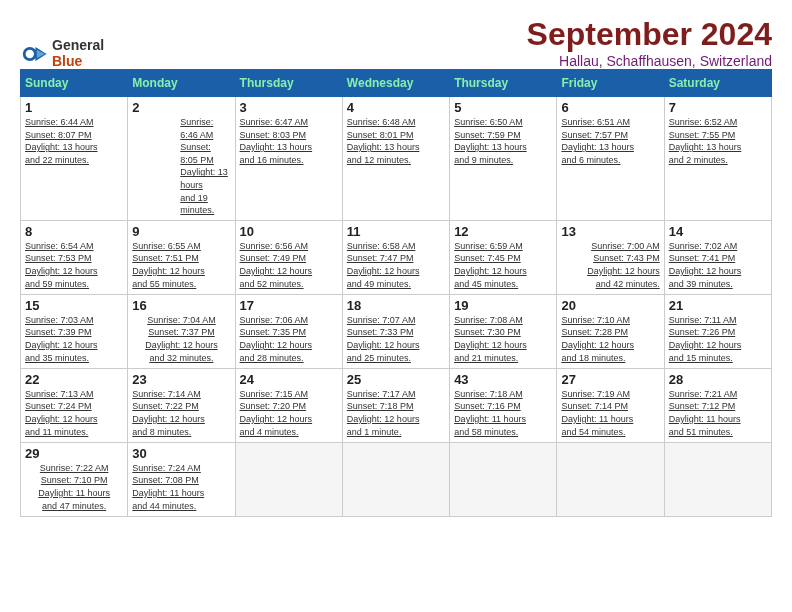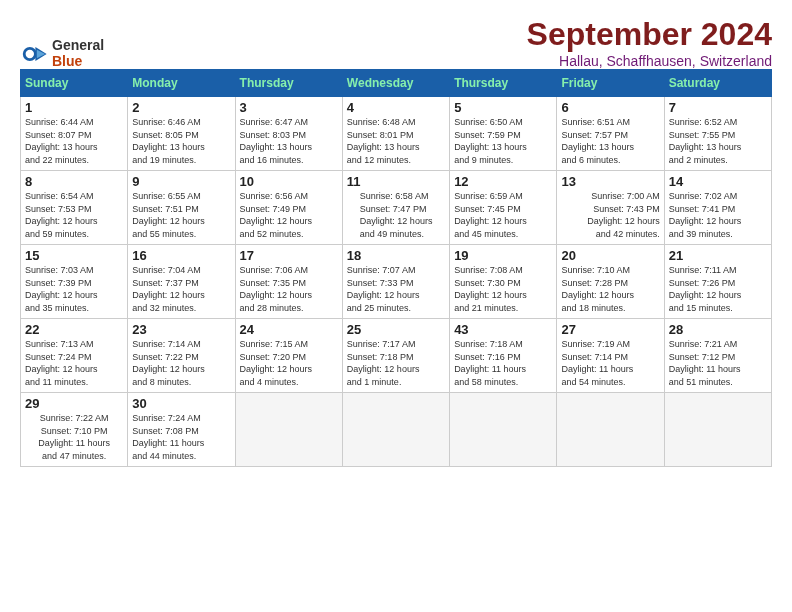--- a/index.html
+++ b/index.html
@@ -86,20 +86,21 @@
       font-size: 13px;
       font-weight: bold;
       color: #222;
       display: block;
       margin-bottom: 1px;
     }
     .day-info {
       font-size: 9px;
       color: #333;
       line-height: 1.4;
+      text-decoration: underline;
     }
     tr:nth-child(even) td:not(.empty) {
       background: #fff;
     }
   </style>
 </head>
 <body>
 
 <div class="page">
   <div class="header">
@@ -137,21 +138,21 @@
     <tr>
           <td>
             <span class="day-num">1</span>
             <div class="day-info" style="white-space: pre-line;">Sunrise: 6:44 AM
 Sunset: 8:07 PM
 Daylight: 13 hours
 and 22 minutes.</div>
           </td>
           <td>
             <span class="day-num">2</span>
-            <div class="day-info" style="white-space: pre-line;">Sunrise: 6:46 AM
+            <div class="day-info" style="white-space: pre-line; margin-left: 48px;">Sunrise: 6:46 AM
 Sunset: 8:05 PM
 Daylight: 13 hours
 and 19 minutes.</div>
           </td>
           <td>
             <span class="day-num">3</span>
             <div class="day-info" style="white-space: pre-line;">Sunrise: 6:47 AM
 Sunset: 8:03 PM
 Daylight: 13 hours
 and 16 minutes.</div>
@@ -202,21 +203,21 @@
           </td>
           <td>
             <span class="day-num">10</span>
             <div class="day-info" style="white-space: pre-line;">Sunrise: 6:56 AM
 Sunset: 7:49 PM
 Daylight: 12 hours
 and 52 minutes.</div>
           </td>
           <td>
             <span class="day-num">11</span>
-            <div class="day-info" style="white-space: pre-line; margin-left: 13px;">Sunrise: 6:58 AM
+            <div class="day-info" style="white-space: pre-line;">Sunrise: 6:58 AM
 Sunset: 7:47 PM
 Daylight: 12 hours
 and 49 minutes.</div>
           </td>
           <td>
             <span class="day-num">12</span>
             <div class="day-info" style="white-space: pre-line;">Sunrise: 6:59 AM
 Sunset: 7:45 PM
 Daylight: 12 hours
 and 45 minutes.</div>
@@ -239,21 +240,21 @@
         <tr>
           <td>
             <span class="day-num">15</span>
             <div class="day-info" style="white-space: pre-line;">Sunrise: 7:03 AM
 Sunset: 7:39 PM
 Daylight: 12 hours
 and 35 minutes.</div>
           </td>
           <td>
             <span class="day-num">16</span>
-            <div class="day-info" style="white-space: pre-line;">Sunrise: 7:04 AM
+            <div class="day-info" style="white-space: pre-line; text-align: center;">Sunrise: 7:04 AM
 Sunset: 7:37 PM
 Daylight: 12 hours
 and 32 minutes.</div>
           </td>
           <td>
             <span class="day-num">17</span>
             <div class="day-info" style="white-space: pre-line;">Sunrise: 7:06 AM
 Sunset: 7:35 PM
 Daylight: 12 hours
 and 28 minutes.</div>

